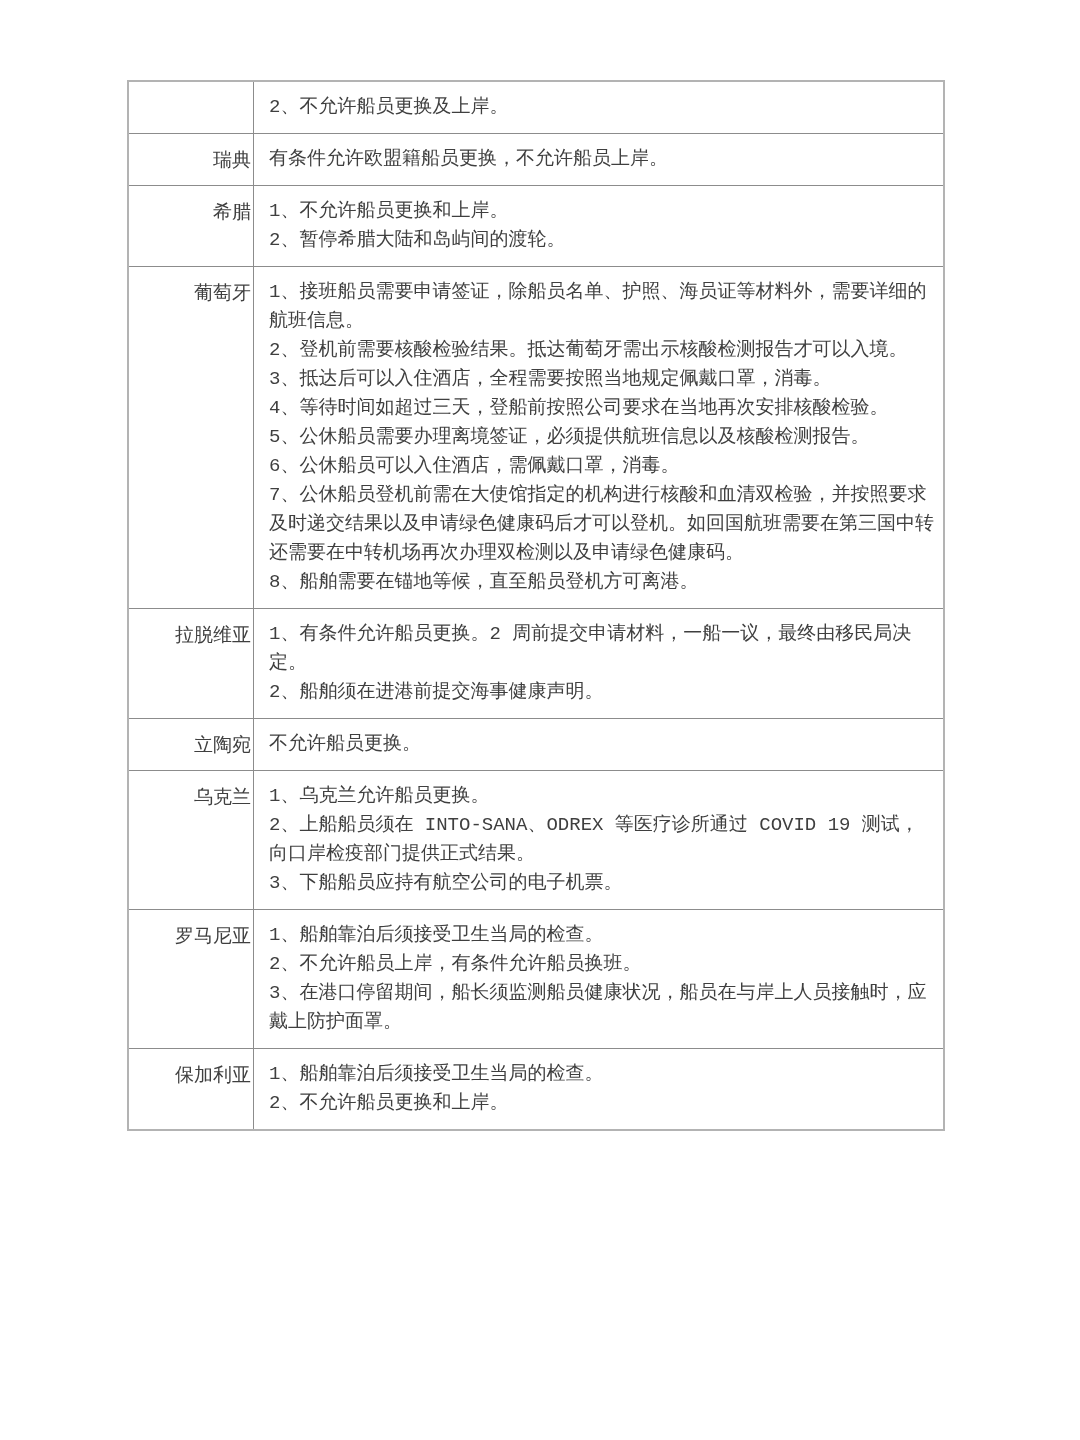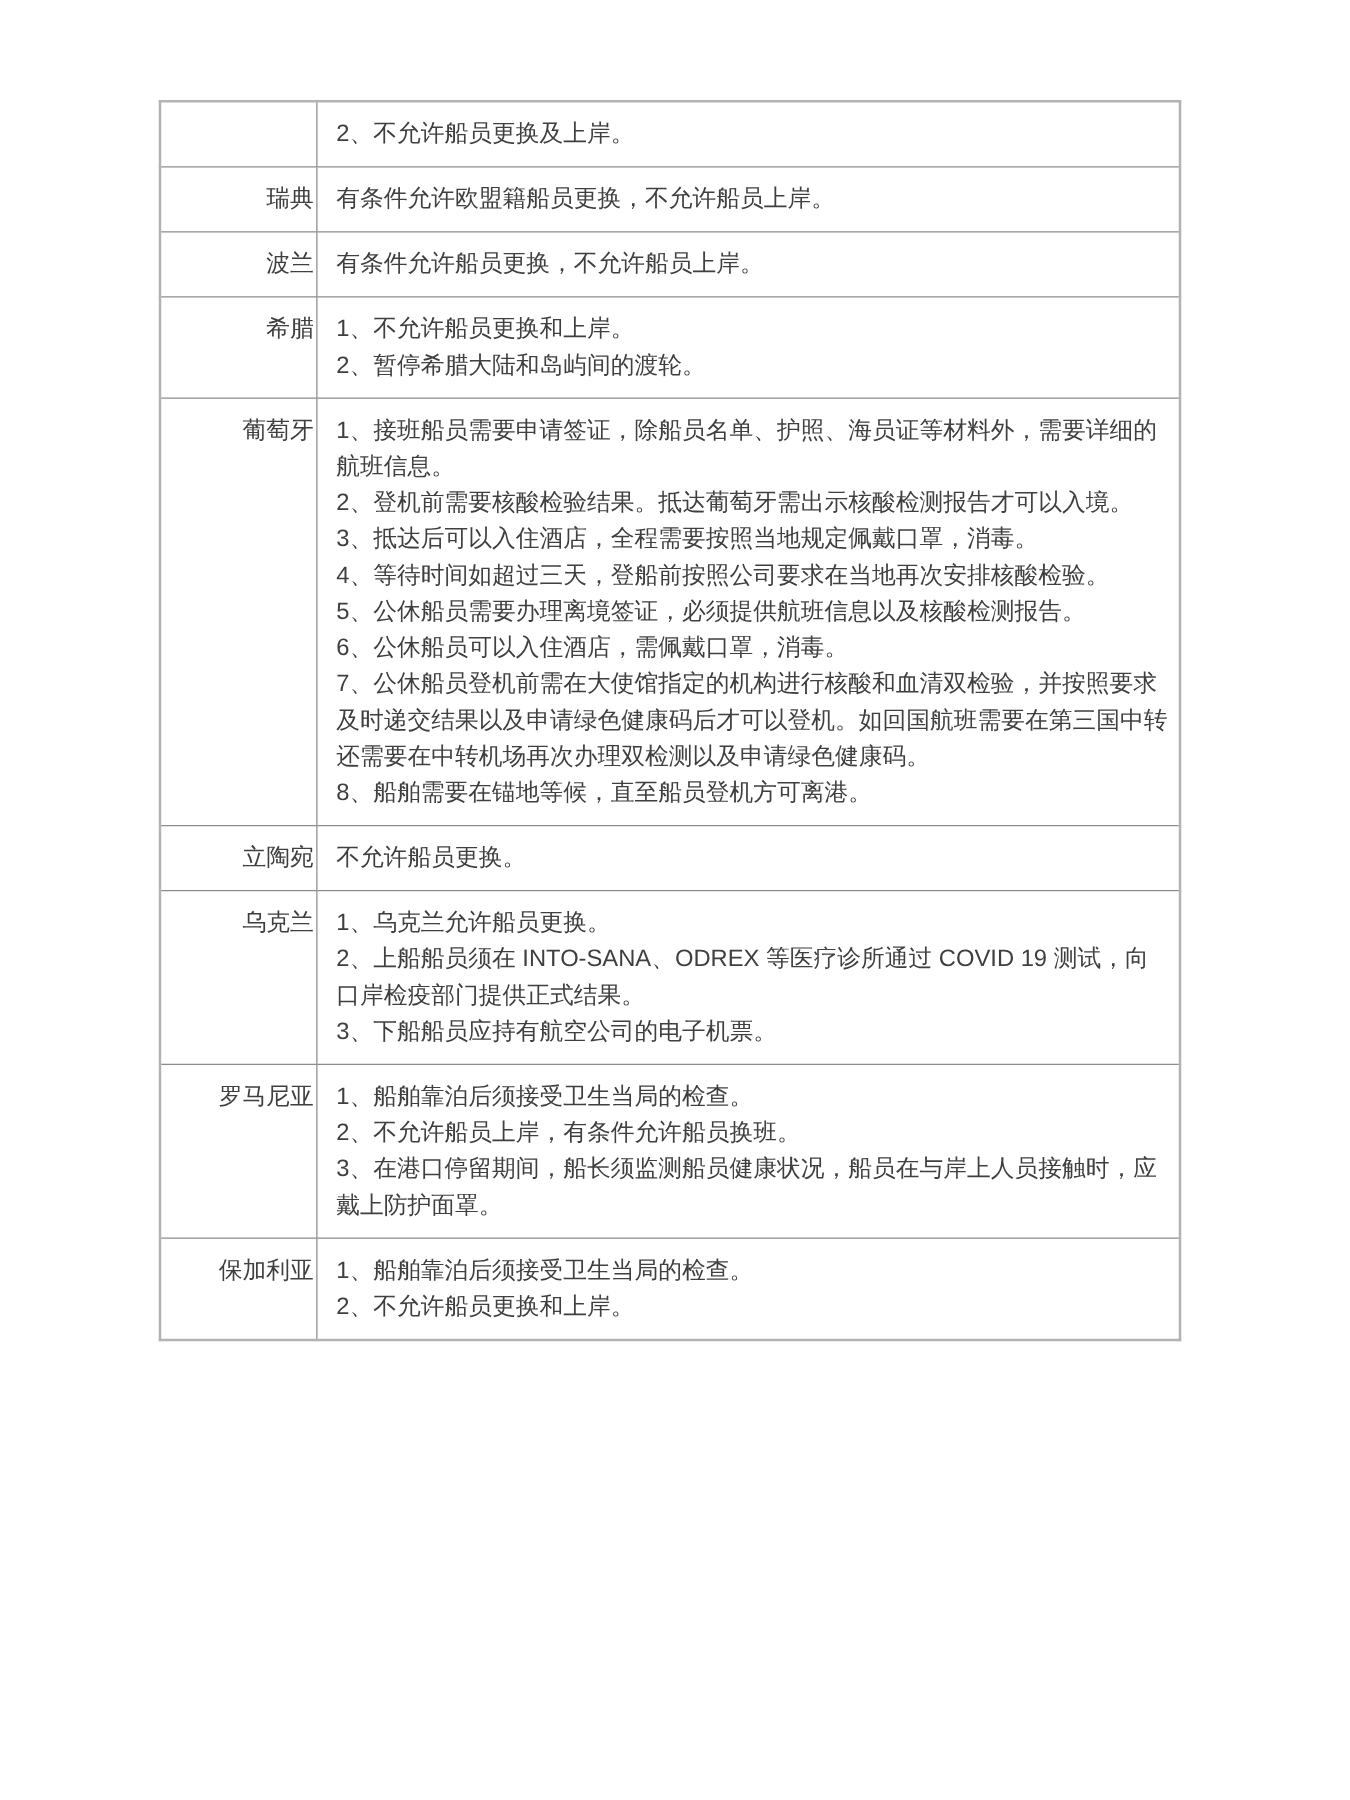--- a/index.html
+++ b/index.html
@@ -39,20 +39,21 @@
     word-break: keep-all;
   }
   td.content-cell {
     padding: 11px 6px 11px 15px;
     text-align: left;
   }
   .policy-line {
     margin: 0;
     padding: 0;
     word-break: break-word;
+    font-family: Liberation Mono, monospace;
   }
 </style>
 </head>
 <body>
 
 <div class="page">
   <table class="policy-table">
     <tbody>
         <tr>
           <td class="country-cell"></td>
@@ -60,43 +61,44 @@
             <div class="policy-line">2、不允许船员更换及上岸。</div>
           </td>
         </tr>
         <tr>
           <td class="country-cell">瑞典</td>
           <td class="content-cell">
             <div class="policy-line">有条件允许欧盟籍船员更换，不允许船员上岸。</div>
           </td>
         </tr>
         <tr>
-          <td class="country-cell">波兰</td>
-          <td class="content-cell">
-            <div class="policy-line">有条件允许船员更换，不允许船员上岸。</div>
-          </td>
-        </tr>
-        <tr>
           <td class="country-cell">希腊</td>
           <td class="content-cell">
             <div class="policy-line">1、不允许船员更换和上岸。</div>
             <div class="policy-line">2、暂停希腊大陆和岛屿间的渡轮。</div>
           </td>
         </tr>
         <tr>
           <td class="country-cell">葡萄牙</td>
           <td class="content-cell">
             <div class="policy-line">1、接班船员需要申请签证，除船员名单、护照、海员证等材料外，需要详细的航班信息。</div>
             <div class="policy-line">2、登机前需要核酸检验结果。抵达葡萄牙需出示核酸检测报告才可以入境。</div>
             <div class="policy-line">3、抵达后可以入住酒店，全程需要按照当地规定佩戴口罩，消毒。</div>
             <div class="policy-line">4、等待时间如超过三天，登船前按照公司要求在当地再次安排核酸检验。</div>
             <div class="policy-line">5、公休船员需要办理离境签证，必须提供航班信息以及核酸检测报告。</div>
             <div class="policy-line">6、公休船员可以入住酒店，需佩戴口罩，消毒。</div>
             <div class="policy-line">7、公休船员登机前需在大使馆指定的机构进行核酸和血清双检验，并按照要求及时递交结果以及申请绿色健康码后才可以登机。如回国航班需要在第三国中转还需要在中转机场再次办理双检测以及申请绿色健康码。</div>
             <div class="policy-line">8、船舶需要在锚地等候，直至船员登机方可离港。</div>
+          </td>
+        </tr>
+        <tr>
+          <td class="country-cell">拉脱维亚</td>
+          <td class="content-cell">
+            <div class="policy-line">1、有条件允许船员更换。2 周前提交申请材料，一船一议，最终由移民局决定。</div>
+            <div class="policy-line">2、船舶须在进港前提交海事健康声明。</div>
           </td>
         </tr>
         <tr>
           <td class="country-cell">立陶宛</td>
           <td class="content-cell">
             <div class="policy-line">不允许船员更换。</div>
           </td>
         </tr>
         <tr>
           <td class="country-cell">乌克兰</td>

